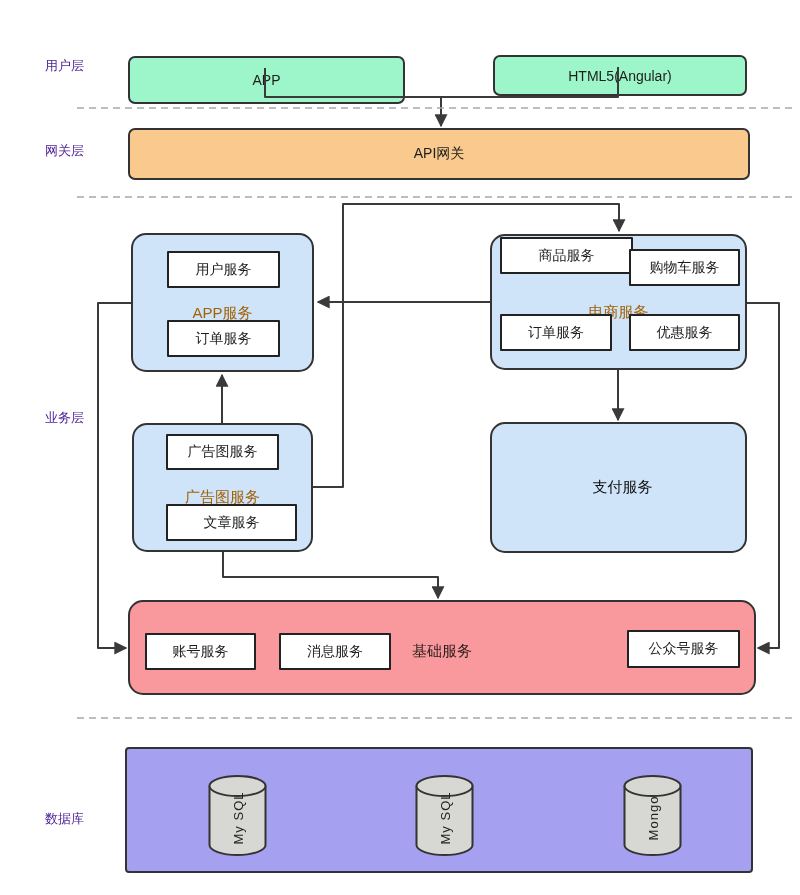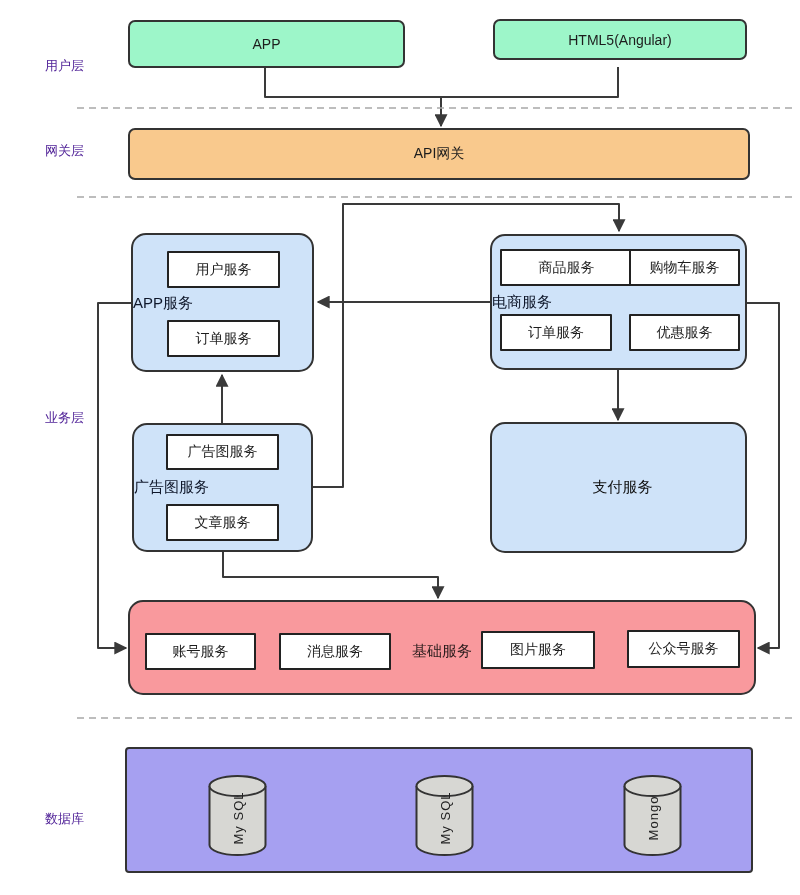--- a/index.html
+++ b/index.html
@@ -11,29 +11,29 @@
     --cylinder-gray:#d7d7d3;
     --line-dark:#3a3a3a;
   }
   html,body{margin:0;padding:0;background:#ffffff;}
   body{font-family:"Liberation Sans","DejaVu Sans",sans-serif;color:#1d1d1d;}
   .canvas{position:relative;width:800px;height:895px;background:#ffffff;overflow:hidden;}
   .connectors{position:absolute;left:0;top:0;width:800px;height:895px;pointer-events:none;z-index:5;}
   .layer-label{position:absolute;font-size:13px;color:#4c1d95;white-space:nowrap;z-index:2;}
   .node{position:absolute;box-sizing:border-box;border:2px solid #333;border-radius:7px;
         display:flex;align-items:center;justify-content:center;font-size:14px;z-index:2;}
-  .node-green{background:var(--accent-green);}
+  .node-green{background:var(--accent-green);margin-top:36px;}
   .node-orange{background:var(--accent-orange);justify-content:center;}
   .group{position:absolute;box-sizing:border-box;border:2px solid #333;border-radius:15px;z-index:2;}
   .group-blue{background:var(--accent-blue);}
   .group-red{background:var(--accent-red);}
   .group-purple{background:var(--accent-purple);border-radius:4px;}
   .inner-node{position:absolute;box-sizing:border-box;background:#ffffff;border:2px solid #222;
         border-radius:1px;display:flex;align-items:center;justify-content:center;font-size:14px;}
-  .group-label{position:absolute;left:0;right:0;font-size:15px;color:#0f172a;}
+  .group-label{position:absolute;left:0;right:0;text-align:center;font-size:15px;color:#a16207;margin-top:10px;}
   .base-label{position:absolute;font-size:15px;color:#2b1d1d;display:flex;align-items:center;justify-content:center;}
   .center-label{position:absolute;inset:0;display:flex;align-items:center;justify-content:center;font-size:15px;color:#111;padding-left:8px;}
   .cylinder{position:absolute;width:59px;height:82px;}
   .cylinder svg{position:absolute;left:0;top:0;}
   .cylinder-label{position:absolute;left:0;top:4px;width:59px;height:78px;display:flex;align-items:center;justify-content:center;
         transform:rotate(-90deg);font-size:13px;letter-spacing:1px;color:#222;white-space:nowrap;}
 </style>
 </head>
 <body>
 
@@ -83,60 +83,57 @@
     <div class="inner-node" style="left:34px;top:16px;width:113px;height:37px">
       <span>用户服务</span>
     </div>
     <div class="group-label" style="top:59px">APP服务</div>
     <div class="inner-node" style="left:34px;top:85px;width:113px;height:37px">
       <span>订单服务</span>
     </div>
   </div>
 
   <div class="group group-blue" style="left:490px;top:234px;width:257px;height:136px">
-    <div class="inner-node" style="left:8px;top:13px;width:133px;height:37px">
+    <div class="inner-node" style="left:8px;top:1px;width:133px;height:37px">
       <span>商品服务</span>
     </div>
     <div class="inner-node" style="left:137px;top:13px;width:111px;height:37px">
       <span>购物车服务</span>
     </div>
     <div class="group-label" style="top:57px">电商服务</div>
     <div class="inner-node" style="left:8px;top:78px;width:112px;height:37px">
       <span>订单服务</span>
     </div>
     <div class="inner-node" style="left:137px;top:78px;width:111px;height:37px">
       <span>优惠服务</span>
     </div>
   </div>
 
   <div class="group group-blue" style="left:132px;top:423px;width:181px;height:129px">
     <div class="inner-node" style="left:32px;top:9px;width:113px;height:36px">
       <span>广告图服务</span>
     </div>
     <div class="group-label" style="top:53px">广告图服务</div>
-    <div class="inner-node" style="left:32px;top:79px;width:113px;height:37px">
+    <div class="inner-node" style="left:32px;top:79px;width:131px;height:37px">
       <span>文章服务</span>
     </div>
   </div>
 
   <div class="group group-blue" style="left:490px;top:422px;width:257px;height:131px">
     <div class="center-label">支付服务</div>
   </div>
 
   <div class="group group-red" style="left:128px;top:600px;width:628px;height:95px">
     <div class="inner-node" style="left:15px;top:31px;width:111px;height:37px">
       <span>账号服务</span>
     </div>
     <div class="inner-node" style="left:149px;top:31px;width:112px;height:37px">
       <span>消息服务</span>
     </div>
     <div class="base-label" style="left:279px;top:31px;width:66px;height:37px">基础服务</div>
-    <div class="inner-node" style="left:351px;top:29px;width:114px;height:38px">
-      <span>图片服务</span>
-    </div>
     <div class="inner-node" style="left:497px;top:28px;width:113px;height:38px">
       <span>公众号服务</span>
     </div>
   </div>
 
   <div class="group group-purple" style="left:125px;top:747px;width:628px;height:126px">
     <div class="cylinder" style="left:81px;top:26px">
       <svg width="59" height="82" viewBox="0 0 59 82">
         <path d="M1.5,11 L1.5,70 A28,10 0 0 0 57.5,70 L57.5,11" fill="#d7d7d3" stroke="#333" stroke-width="2"></path>
         <ellipse cx="29.5" cy="11" rx="28" ry="10" fill="#d7d7d3" stroke="#333" stroke-width="2"></ellipse>

